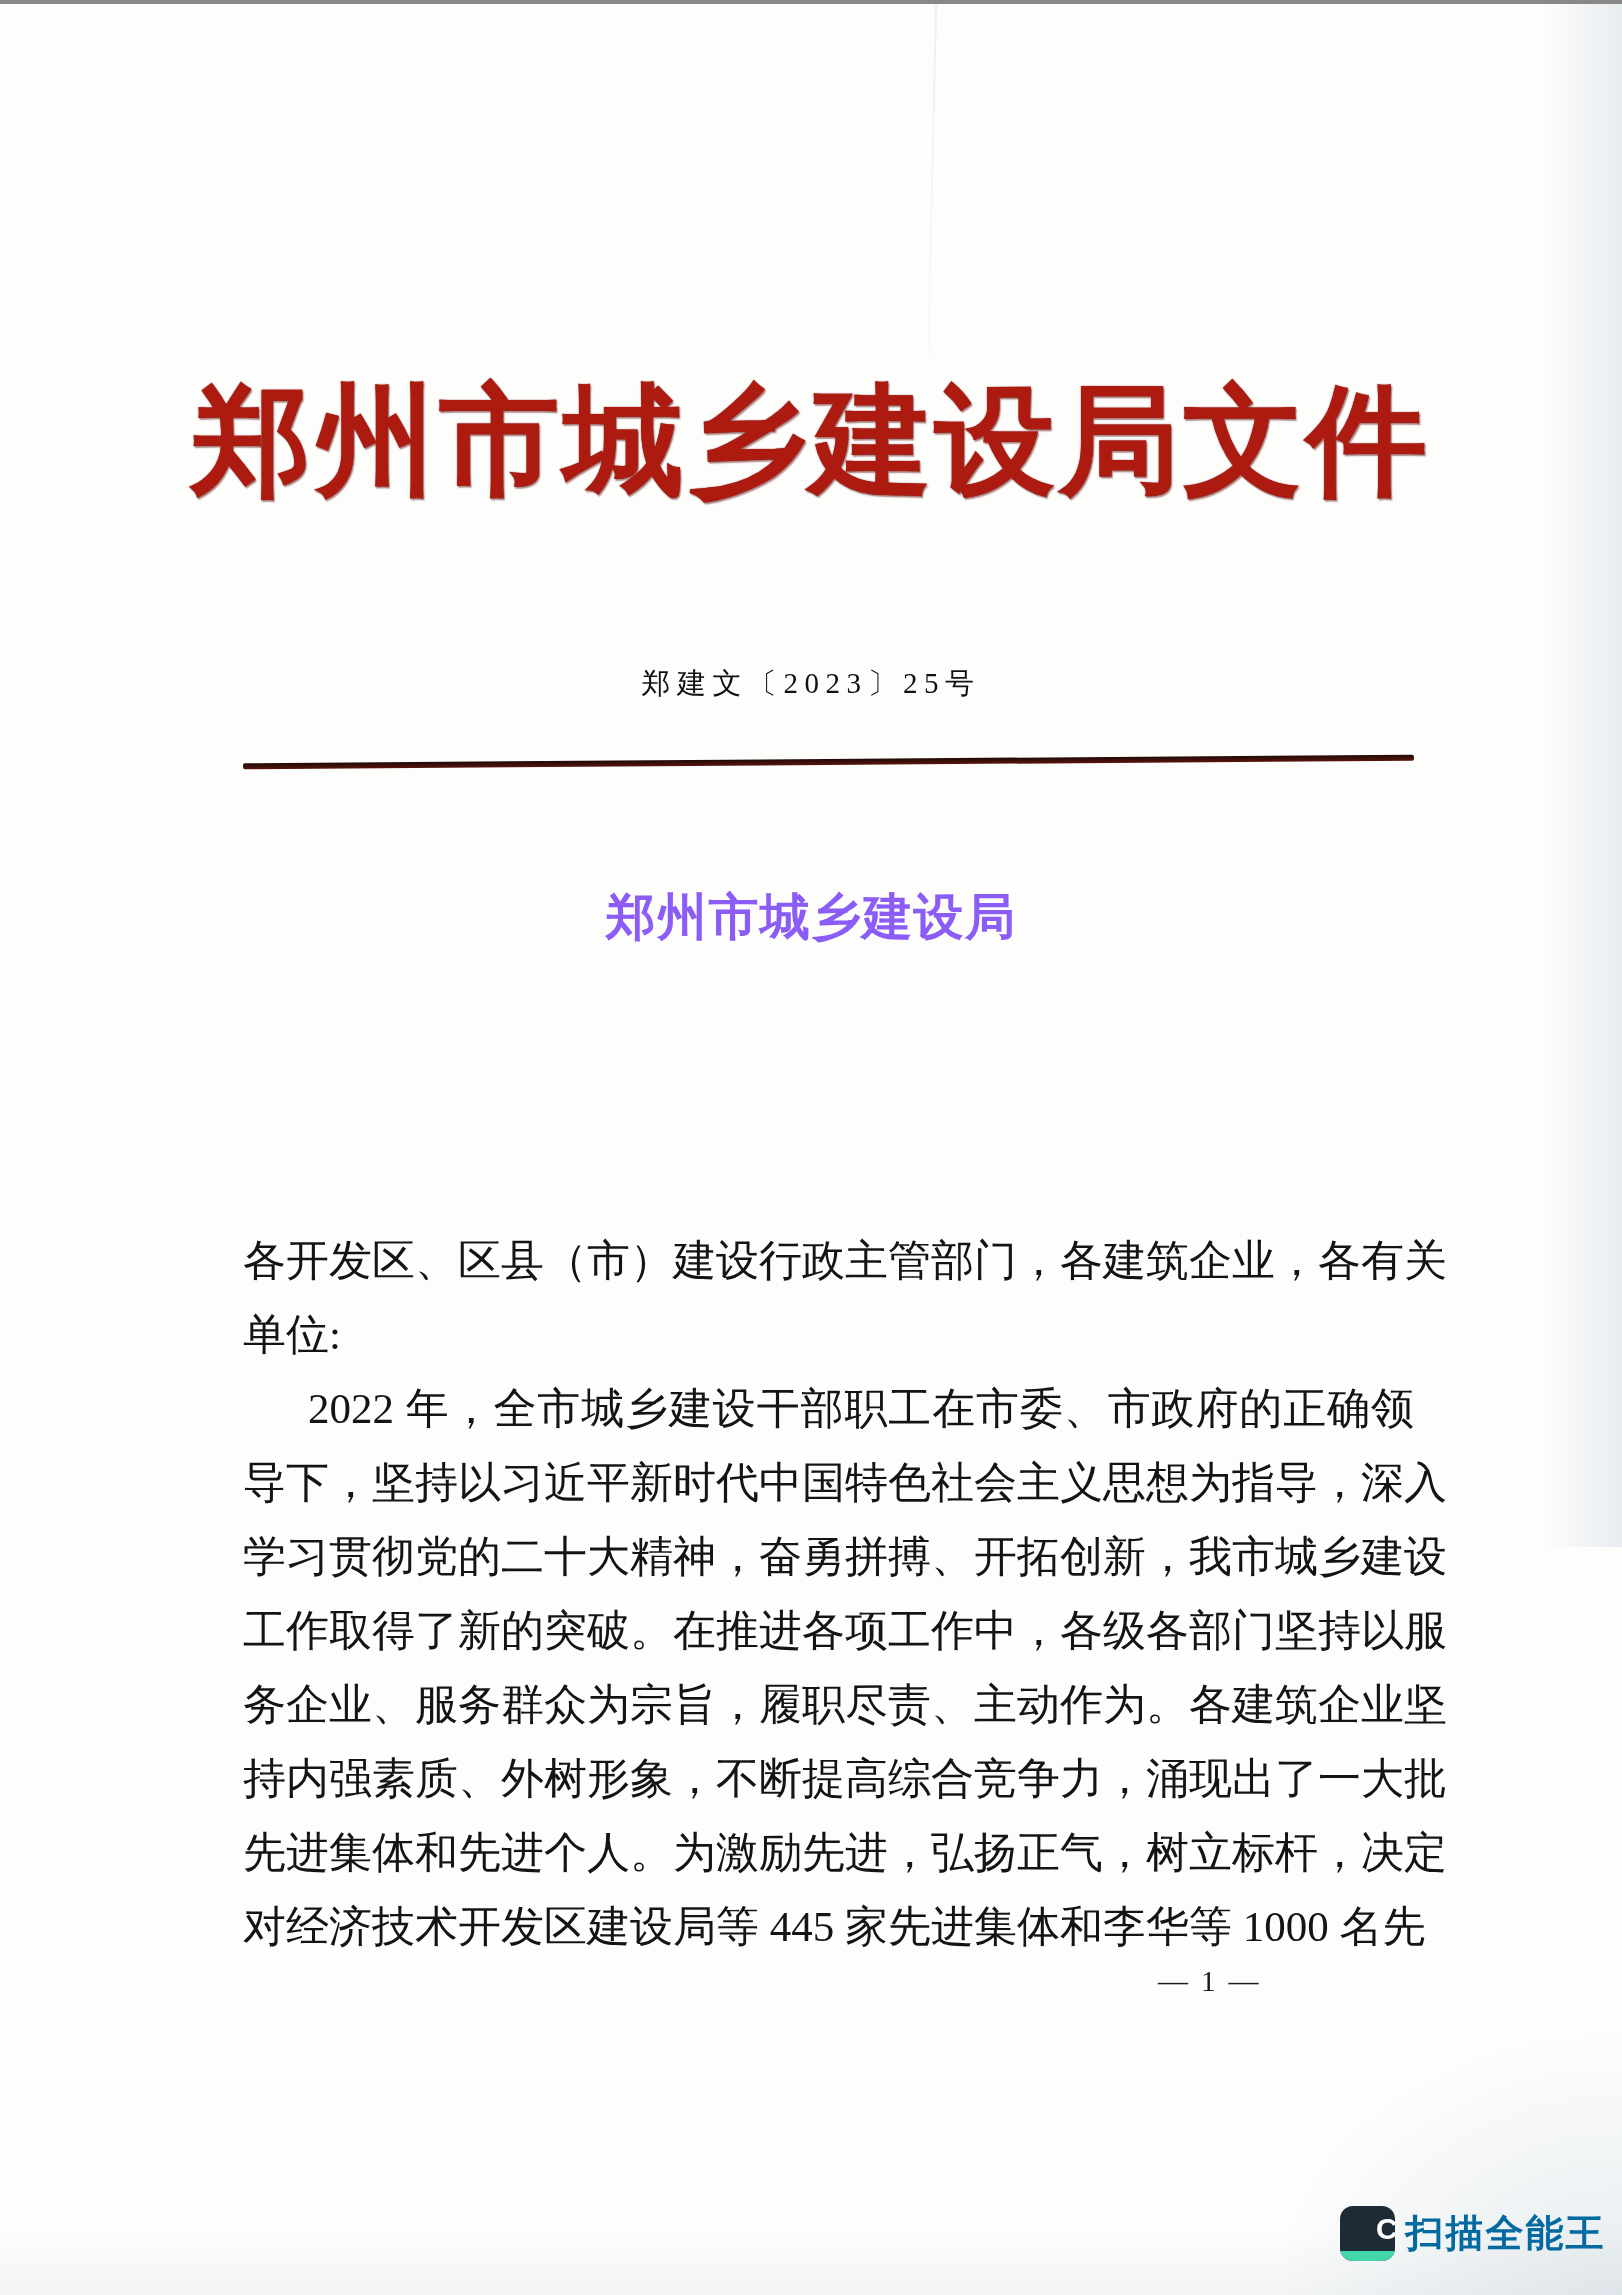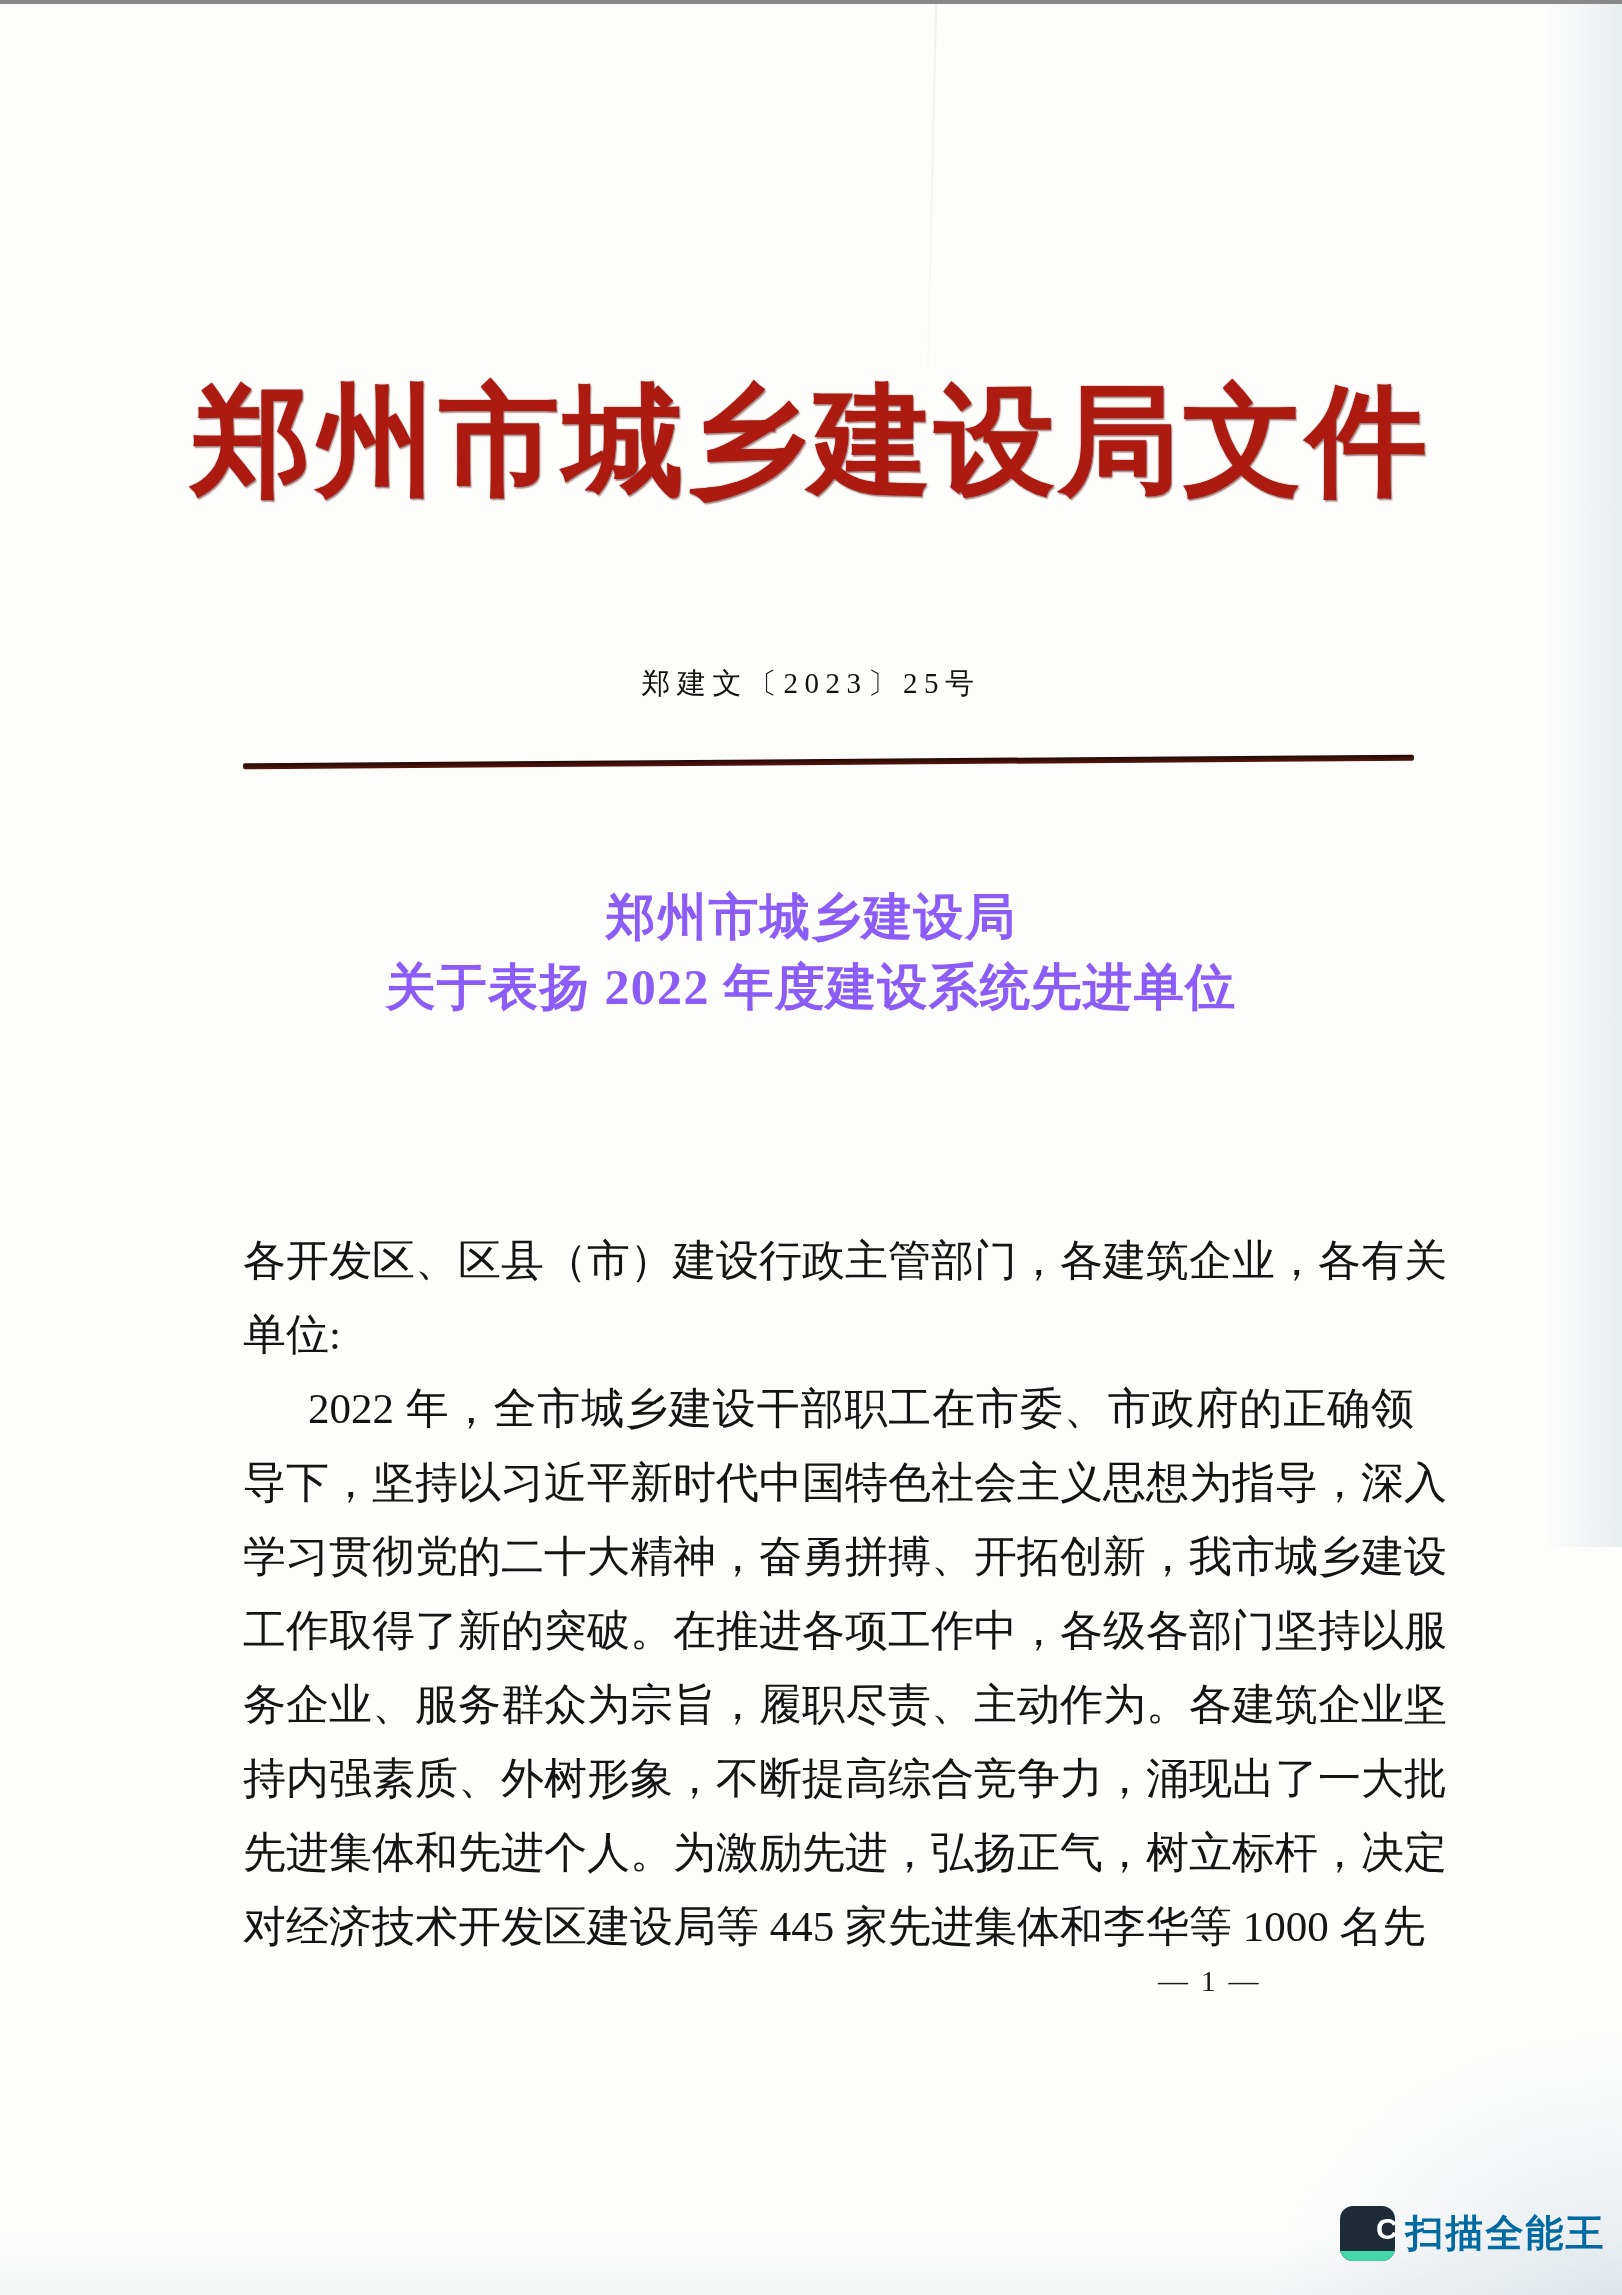--- a/index.html
+++ b/index.html
@@ -154,21 +154,20 @@
   <div class="scan-bottom"></div>
 
   <div class="header-title">郑州市城乡建设局文件</div>
 
   <div class="doc-number">郑建文〔2023〕25号</div>
 
   <div class="red-rule"></div>
 
   <div class="doc-title">
     <div class="t-line">郑州市城乡建设局</div>
-    <div class="t-line">关于表扬 2022 年度建设系统先进单位</div>
   </div>
 
   <div class="body-block">
     <div class="line">各开发区、区县（市）建设行政主管部门，各建筑企业，各有关</div>
     <div class="line left">单位:</div>
     <div class="line indent">2022 年，全市城乡建设干部职工在市委、市政府的正确领</div>
     <div class="line">导下，坚持以习近平新时代中国特色社会主义思想为指导，深入</div>
     <div class="line">学习贯彻党的二十大精神，奋勇拼搏、开拓创新，我市城乡建设</div>
     <div class="line">工作取得了新的突破。在推进各项工作中，各级各部门坚持以服</div>
     <div class="line">务企业、服务群众为宗旨，履职尽责、主动作为。各建筑企业坚</div>

